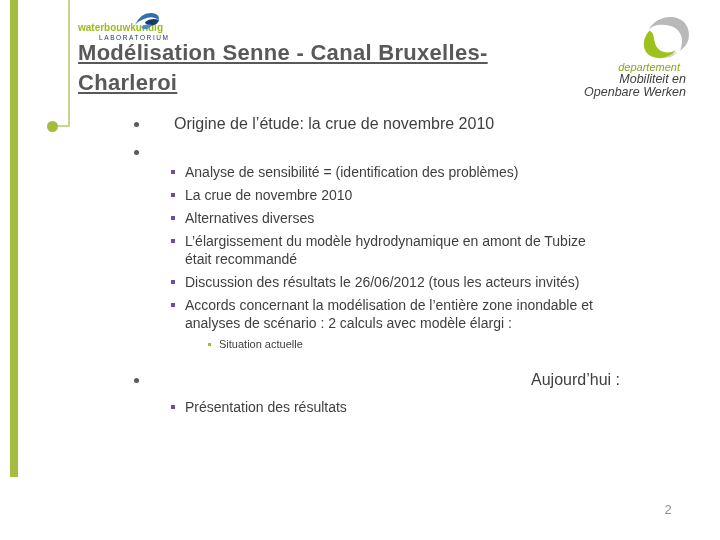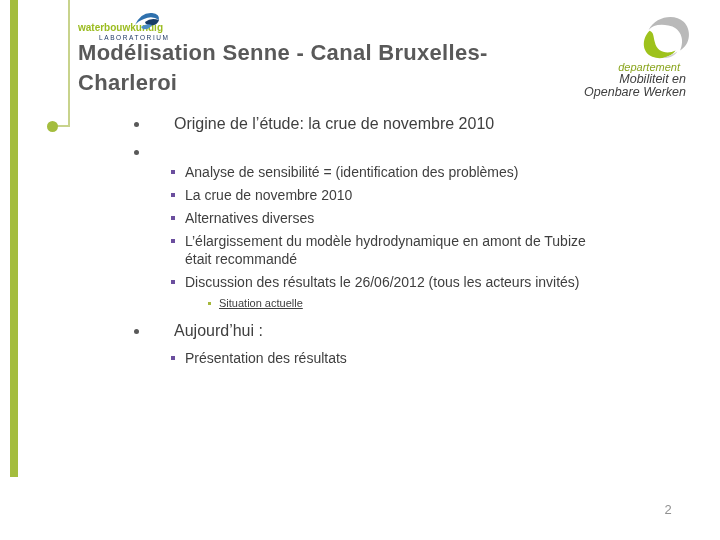--- a/index.html
+++ b/index.html
@@ -14,37 +14,37 @@
   .green-dot{position:absolute;left:47px;top:121px;width:11px;height:11px;border-radius:50%;background:var(--accent-green,#a4bd3e);}
   
   .wl-logo{position:absolute;left:78px;top:11px;}
   .wl-swirl{position:absolute;left:55px;top:-2px;}
   .wl-line1{color:#9bbc20;font-weight:bold;font-size:10px;line-height:12px;margin-top:11px;}
   .wl-line2{color:#1f3864;font-size:6.5px;letter-spacing:1.6px;line-height:8px;margin-left:21px;}
   
   .title{
     position:absolute;left:78px;top:38px;width:600px;
     font-size:22px;font-weight:bold;letter-spacing:.3px;
-    color:var(--title-gray,#595959);line-height:30px;white-space:pre-wrap;
+    color:var(--title-gray,#595959);line-height:30px;white-space:pre-wrap;text-decoration:underline;
   }
   
   .mow-pinwheel{position:absolute;left:634px;top:12px;}
   .mow-text{position:absolute;left:540px;top:62px;width:146px;text-align:right;font-style:italic;}
   .mow-dept{color:#8aa51e;font-size:11px;line-height:11px;padding-right:6px;}
   .mow-name{color:#404040;font-size:12.5px;line-height:13px;}
   
   .bullets{position:absolute;left:128px;top:114px;width:492px;color:var(--text-gray,#3f3f3f);}
   .bi{display:flex;align-items:flex-start;}
   .bi .m{flex:none;}
   .bi .t{white-space:pre-wrap;}
   .l1{font-size:16px;line-height:20px;margin-bottom:8px;gap:24px;}
   .l2{font-size:14px;line-height:18px;margin-bottom:5px;}
   .l3{font-size:11px;line-height:15px;margin-bottom:2px;}
-  .l2 + .l3{margin-top:3px;text-decoration:underline;}
-  .l3 + .l1{margin-top:10px;}
+  .l2 + .l3{margin-top:3px;}
+  .l3 + .l1{margin-top:18px;justify-content:space-between;}
   .l1 .m{width:5px;height:5px;border-radius:50%;background:#595959;margin:8px 11px 0 6px;}
   .l2 .m{width:4px;height:4px;background:var(--bullet-purple,#6b4e9e);margin:7px 10px 0 43px;}
   .l3 .m{width:3px;height:3px;background:var(--bullet-l3-green,#a5b83c);margin:6px 8px 0 80px;}
   
   .page-number{position:absolute;left:656px;top:502px;width:24px;text-align:center;font-size:13px;color:#919191;}
 </style>
 </head>
 <body>
 
 <div class="slide">
@@ -100,20 +100,25 @@
       </div>
       <div class="bi l2">
         <span class="m"></span>
         <span class="t">L’élargissement du modèle hydrodynamique en amont de Tubize
 était recommandé</span>
       </div>
       <div class="bi l2">
         <span class="m"></span>
         <span class="t">Discussion des résultats le 26/06/2012 (tous les acteurs invités)</span>
       </div>
+      <div class="bi l2">
+        <span class="m"></span>
+        <span class="t">Accords concernant la modélisation de l’entière zone inondable et
+analyses de scénario : 2 calculs avec modèle élargi :</span>
+      </div>
       <div class="bi l3">
         <span class="m"></span>
         <span class="t">Situation actuelle</span>
       </div>
       <div class="bi l1">
         <span class="m"></span>
         <span class="t">Aujourd’hui :</span>
       </div>
       <div class="bi l2">
         <span class="m"></span>

